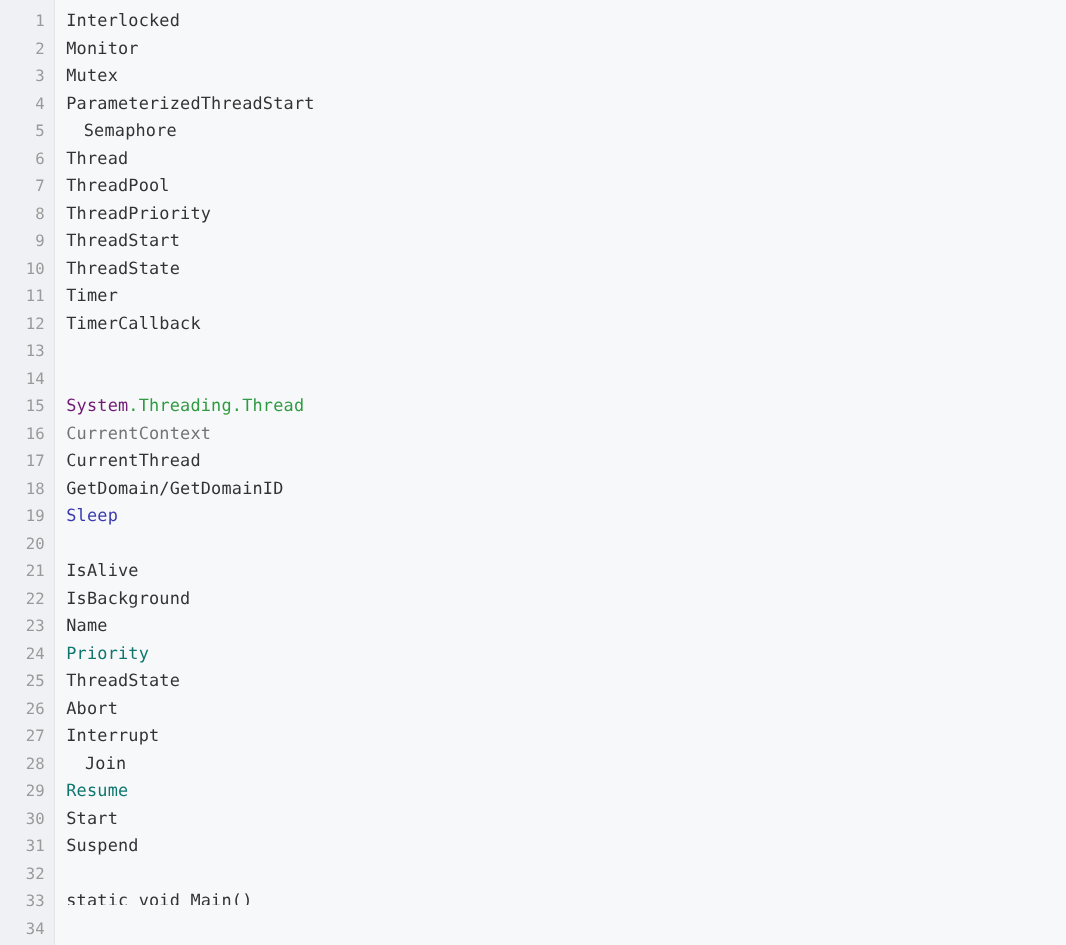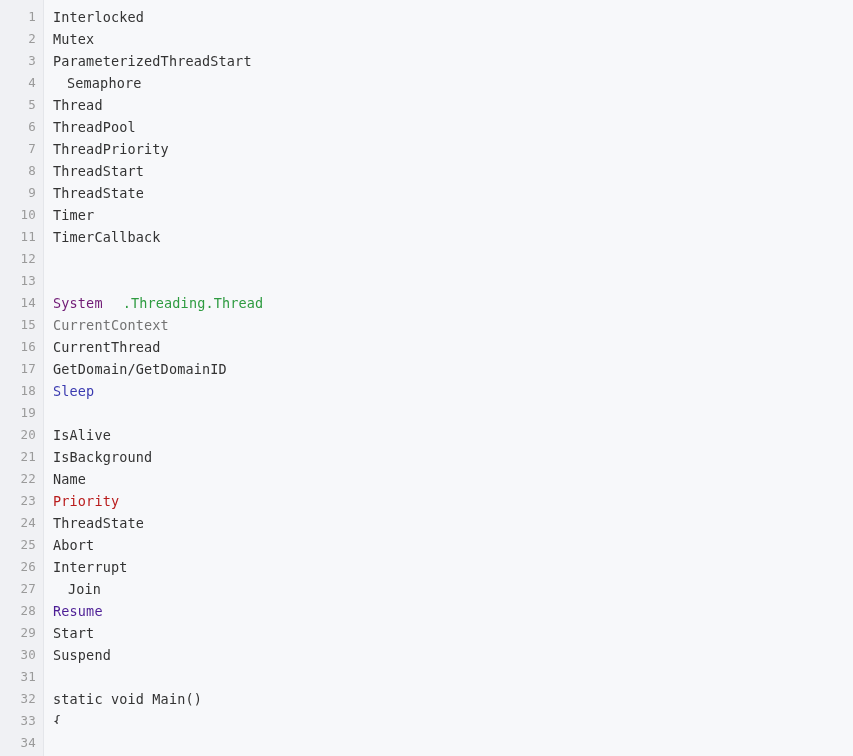--- a/index.html
+++ b/index.html
@@ -52,21 +52,21 @@
   }
   .code-line {
     height: 22px;
     line-height: 22px;
     font-size: 13.5px;
     color: #333333;
     white-space: pre;
     letter-spacing: 0.15px;
   }
   .tok-plain  { color: #333333; }
-  .tok-ns     { color: #2e9b40; padding-left: 20px; }
+  .tok-ns     { color: #2e9b40; }
   .tok-method { color: #3a3ab0; }
 </style>
 </head>
 <body>
 
 <div id="editor">
   <div id="gutter">
       <div class="gutter-num">1</div>
       <div class="gutter-num">2</div>
       <div class="gutter-num">3</div>
@@ -97,20 +97,21 @@
       <div class="gutter-num">28</div>
       <div class="gutter-num">29</div>
       <div class="gutter-num">30</div>
       <div class="gutter-num">31</div>
       <div class="gutter-num">32</div>
       <div class="gutter-num">33</div>
       <div class="gutter-num">34</div>
     </div>
   <div id="code-area">
       <div class="code-line"><span class="tok-plain" style="color: rgb(51, 51, 51);">Interlocked</span></div>
+      <div class="code-line"><span class="tok-plain" style="color: rgb(51, 51, 51);">Monitor</span></div>
       <div class="code-line"><span class="tok-plain" style="color: rgb(51, 51, 51);">Mutex</span></div>
       <div class="code-line"><span class="tok-plain" style="color: rgb(51, 51, 51);">ParameterizedThreadStart</span></div>
       <div class="code-line"><span class="tok-plain" style="color: rgb(51, 51, 51); margin-left: 14px;">Semaphore</span></div>
       <div class="code-line"><span class="tok-plain" style="color: rgb(51, 51, 51);">Thread</span></div>
       <div class="code-line"><span class="tok-plain" style="color: rgb(51, 51, 51);">ThreadPool</span></div>
       <div class="code-line"><span class="tok-plain" style="color: rgb(51, 51, 51);">ThreadPriority</span></div>
       <div class="code-line"><span class="tok-plain" style="color: rgb(51, 51, 51);">ThreadStart</span></div>
       <div class="code-line"><span class="tok-plain" style="color: rgb(51, 51, 51);">ThreadState</span></div>
       <div class="code-line"><span class="tok-plain" style="color: rgb(51, 51, 51);">Timer</span></div>
       <div class="code-line"><span class="tok-plain" style="color: rgb(51, 51, 51);">TimerCallback</span></div>
@@ -118,25 +119,25 @@
       <div class="code-line">&nbsp;</div>
       <div class="code-line"><span class="tok-plain" style="color: #701a75;">System</span><span class="tok-ns" style="color: rgb(46, 155, 64);">.Threading.Thread</span></div>
       <div class="code-line"><span class="tok-plain" style="color: #737373;">CurrentContext</span></div>
       <div class="code-line"><span class="tok-plain" style="color: rgb(51, 51, 51);">CurrentThread</span></div>
       <div class="code-line"><span class="tok-plain" style="color: rgb(51, 51, 51);">GetDomain/GetDomainID</span></div>
       <div class="code-line"><span class="tok-method" style="color: rgb(58, 58, 176);">Sleep</span></div>
       <div class="code-line">&nbsp;</div>
       <div class="code-line"><span class="tok-plain" style="color: rgb(51, 51, 51);">IsAlive</span></div>
       <div class="code-line"><span class="tok-plain" style="color: rgb(51, 51, 51);">IsBackground</span></div>
       <div class="code-line"><span class="tok-plain" style="color: rgb(51, 51, 51);">Name</span></div>
-      <div class="code-line"><span class="tok-plain" style="color: #b91c1c; text-align: center;">Priority</span></div>
+      <div class="code-line"><span class="tok-plain" style="color: #0f766e; text-align: center;">Priority</span></div>
       <div class="code-line"><span class="tok-plain" style="color: rgb(51, 51, 51);">ThreadState</span></div>
       <div class="code-line"><span class="tok-plain" style="color: rgb(51, 51, 51);">Abort</span></div>
       <div class="code-line"><span class="tok-plain" style="color: rgb(51, 51, 51);">Interrupt</span></div>
       <div class="code-line"><span class="tok-plain" style="color: rgb(51, 51, 51); margin-left: 15px;">Join</span></div>
-      <div class="code-line"><span class="tok-plain" style="color: #4c1d95;">Resume</span></div>
+      <div class="code-line"><span class="tok-plain" style="color: #0f766e;">Resume</span></div>
       <div class="code-line"><span class="tok-plain" style="color: rgb(51, 51, 51);">Start</span></div>
       <div class="code-line"><span class="tok-plain" style="color: rgb(51, 51, 51);">Suspend</span></div>
       <div class="code-line">&nbsp;</div>
       <div class="code-line"><span class="tok-plain" style="color: rgb(51, 51, 51);">static void Main()</span></div>
       <div class="code-line"><span class="tok-plain" style="color: rgb(51, 51, 51);">{</span></div>
     </div>
 </div>
 
 </body></html>

